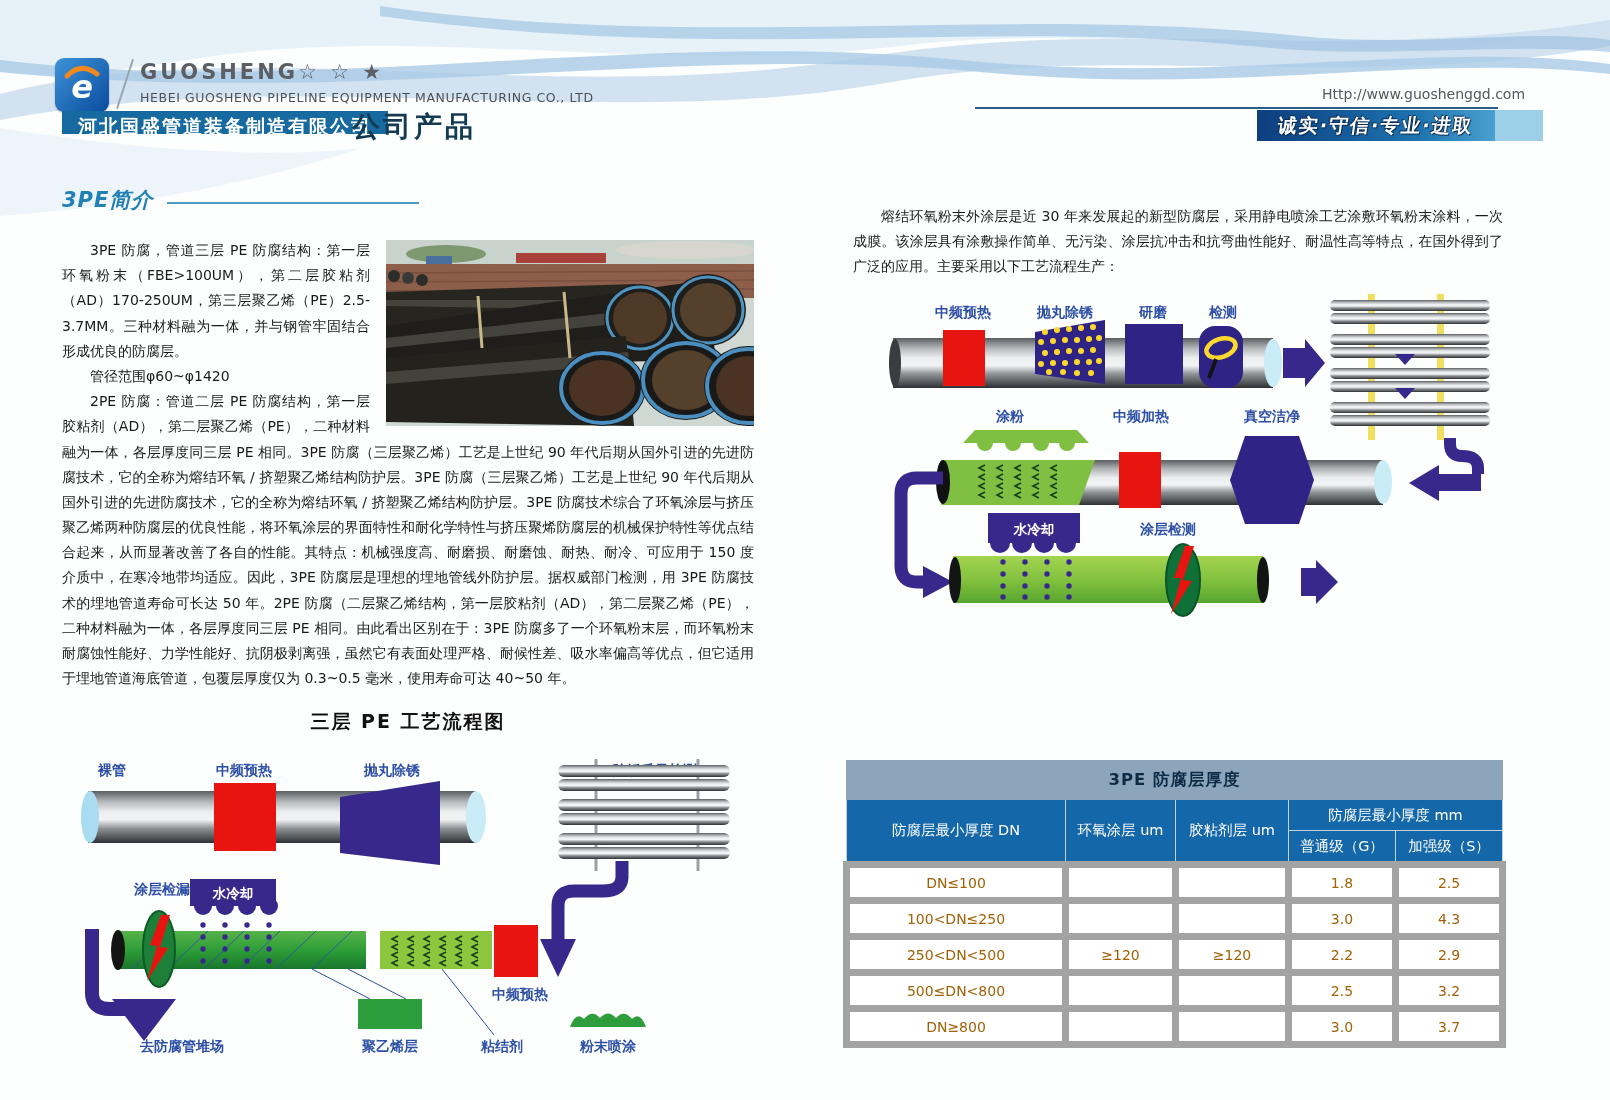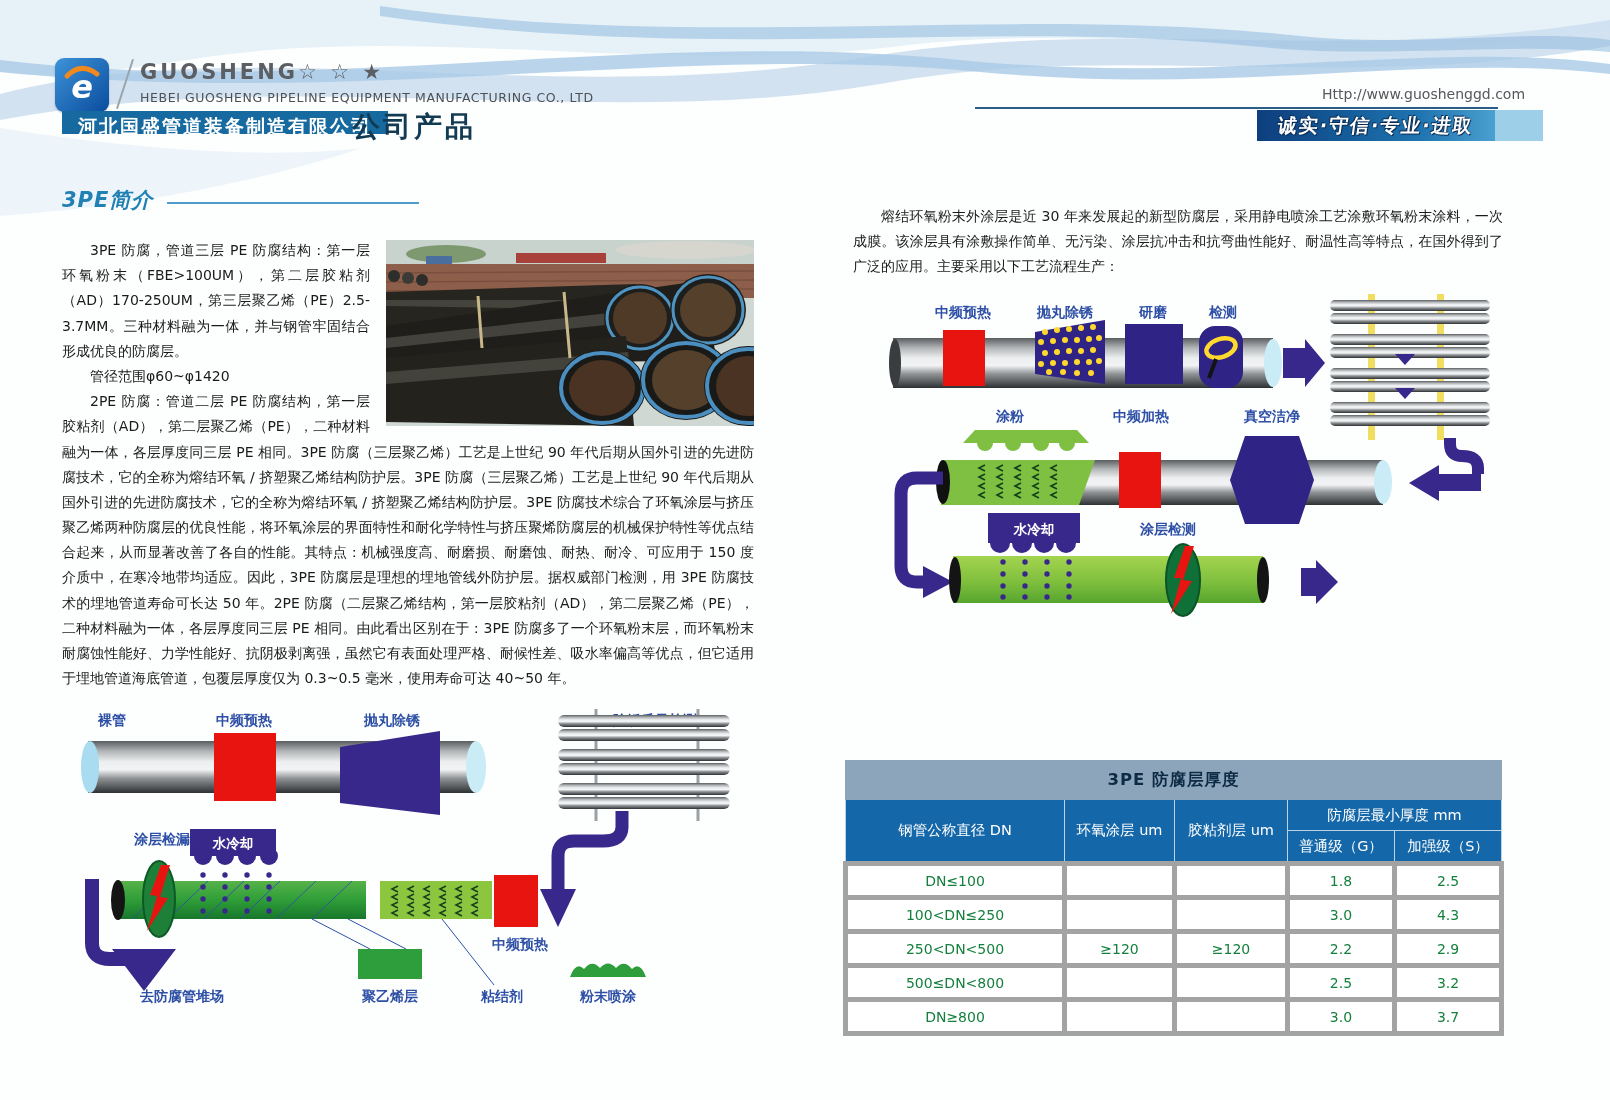--- a/index.html
+++ b/index.html
@@ -37,21 +37,21 @@
   .right-col{position:absolute;left:853px;top:200px;width:650px;}
   .right-col .body-text{margin-top:4px;}
   .right-col .diag-title{margin-top:34px;font-size:20px;}
   
   .tbl-wrap{position:absolute;left:843px;top:760px;width:656px;}
   table.spec{border-collapse:collapse;width:656px;table-layout:fixed;font-size:14px;}
   table.spec td{text-align:center;vertical-align:middle;}
   .t-title td{background:#8da5ba;color:#0d2b45;font-weight:bold;font-size:16.5px;height:36px;letter-spacing:1px;
               border:1px solid #8da5ba;}
   .t-head td{background:#1467a8;color:#fff;border:1px solid #bcd4e6;font-size:14.5px;height:28px;}
-  .t-body td{background:#fff;border:5px solid #a3a3a3;height:27px;color:#15803d;margin-top:28px;}
+  .t-body td{background:#fff;border:7px solid #a3a3a3;height:27px;color:#a16207;margin-top:28px;}
   
   .diag text{font-family:"DejaVu Sans","Liberation Sans",sans-serif;}
   .lblB{fill:#2d4fa5;font-size:14px;font-weight:600;}
   .lblW{fill:#ffffff;font-size:13.5px;font-weight:bold;}
 </style>
 </head>
 <body>
 
 <div class="page">
 
@@ -122,20 +122,21 @@
             <ellipse cx="362" cy="146" rx="41" ry="37" fill="none" stroke="#4a8fbf" stroke-width="4"></ellipse>
           <line x1="92" y1="56" x2="96" y2="108" stroke="#c9b98a" stroke-width="3"></line>
           <line x1="178" y1="52" x2="184" y2="118" stroke="#c9b98a" stroke-width="3"></line>
         </svg>
       </div>
       <p>3PE 防腐，管道三层 PE 防腐结构：第一层环氧粉末（FBE&gt;100UM），第二层胶粘剂（AD）170-250UM，第三层聚乙烯（PE）2.5-3.7MM。三种材料融为一体，并与钢管牢固结合形成优良的防腐层。</p>
       <p>管径范围φ60~φ1420</p>
       <p>2PE 防腐：管道二层 PE 防腐结构，第一层胶粘剂（AD），第二层聚乙烯（PE），二种材料融为一体，各层厚度同三层 PE 相同。3PE 防腐（三层聚乙烯）工艺是上世纪 90 年代后期从国外引进的先进防腐技术，它的全称为熔结环氧 / 挤塑聚乙烯结构防护层。3PE 防腐（三层聚乙烯）工艺是上世纪 90 年代后期从国外引进的先进防腐技术，它的全称为熔结环氧 / 挤塑聚乙烯结构防护层。3PE 防腐技术综合了环氧涂层与挤压聚乙烯两种防腐层的优良性能，将环氧涂层的界面特性和耐化学特性与挤压聚烯防腐层的机械保护特性等优点结合起来，从而显著改善了各自的性能。其特点：机械强度高、耐磨损、耐磨蚀、耐热、耐冷、可应用于 150 度介质中，在寒冷地带均适应。因此，3PE 防腐层是理想的埋地管线外防护层。据权威部门检测，用 3PE 防腐技术的埋地管道寿命可长达 50 年。2PE 防腐（二层聚乙烯结构，第一层胶粘剂（AD），第二层聚乙烯（PE），二种材料融为一体，各层厚度同三层 PE 相同。由此看出区别在于：3PE 防腐多了一个环氧粉末层，而环氧粉末耐腐蚀性能好、力学性能好、抗阴极剥离强，虽然它有表面处理严格、耐候性差、吸水率偏高等优点，但它适用于埋地管道海底管道，包覆层厚度仅为 0.3~0.5 毫米，使用寿命可达 40~50 年。</p>
     </div>
 
+    <div class="diag-title">三层 PE 工艺流程图</div>
 
     <svg class="diag" width="700" height="320" viewBox="0 0 700 320">
       <defs>
         <linearGradient id="pgA" x1="0" y1="0" x2="0" y2="1">
           <stop offset="0" stop-color="#5a5e61"></stop>
             <stop offset=".2" stop-color="#b3b6b8"></stop>
           <stop offset=".4" stop-color="#eceeef"></stop>
             <stop offset=".55" stop-color="#f2f3f4"></stop>
           <stop offset=".72" stop-color="#8f9396"></stop>
             <stop offset="1" stop-color="#2e3133"></stop>
@@ -428,21 +429,21 @@
           <col style="width:110px">
           <col style="width:113px">
           <col style="width:107px">
           <col style="width:107px">
         </colgroup>
       <tbody>
           <tr class="t-title">
             <td colspan="5">3PE 防腐层厚度</td>
           </tr>
       <tr class="t-head">
-        <td rowspan="2">钢管公称直径 DN</td>
+        <td rowspan="2">防腐层最小厚度 DN</td>
         <td rowspan="2">环氧涂层 um</td>
         <td rowspan="2">胶粘剂层 um</td>
         <td colspan="2">防腐层最小厚度 mm</td>
       </tr>
       <tr class="t-head">
         <td>普通级（G）</td>
         <td>加强级（S）</td>
       </tr>
       <tr class="t-body">
         <td>DN≤100</td>

